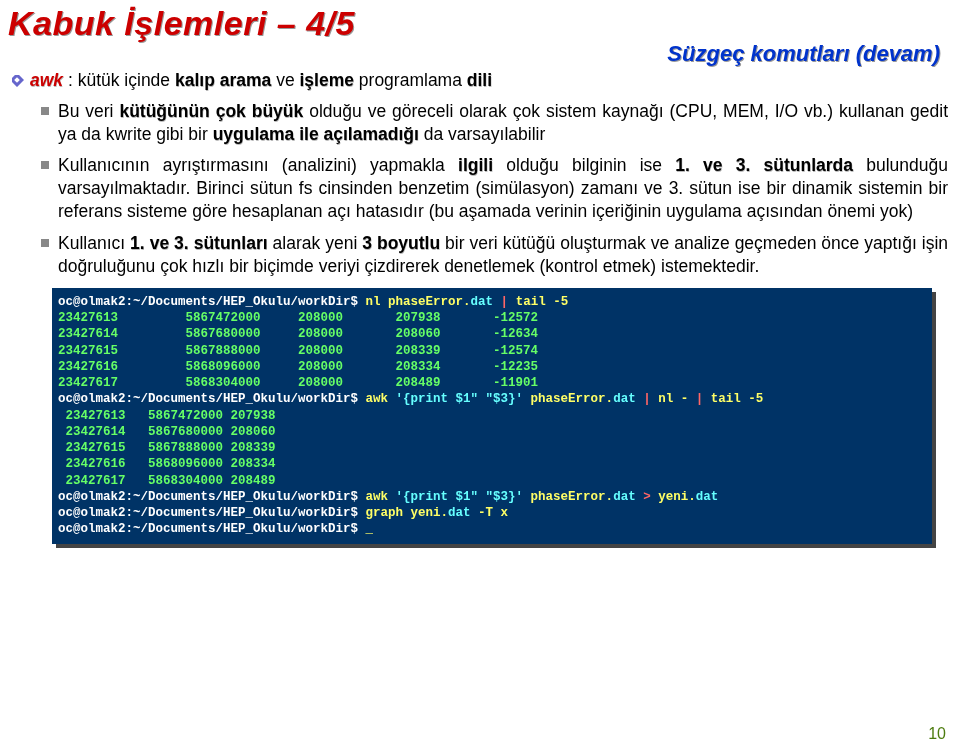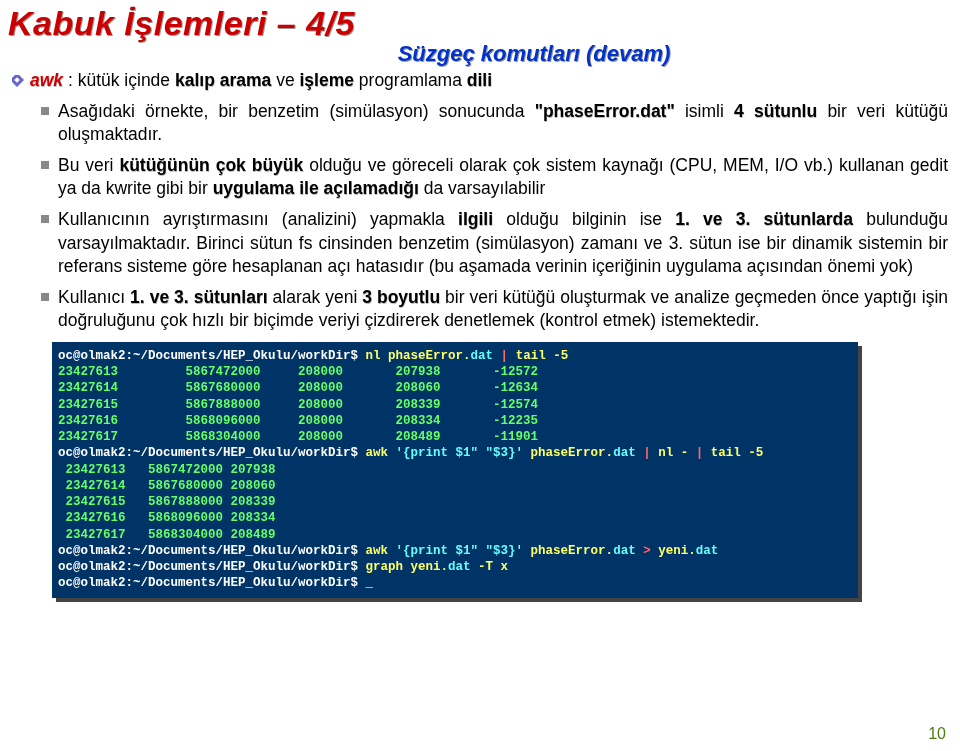--- a/index.html
+++ b/index.html
@@ -22,21 +22,21 @@
     color: #cc0000;
     text-shadow: 1px 1px 0 #999;
     letter-spacing: 0.5px;
   }
   .subtitle {
     font-size: 22px;
     font-weight: bold;
     font-style: italic;
     color: #0033cc;
     text-shadow: 1px 1px 0 #999;
-    text-align: center;
+    text-align: right;
     margin-top: -2px;
     margin-left: 120px;
   }
   .content {
     padding: 2px 12px 0 12px;
     font-size: 17.5px;
     line-height: 1.32;
   }
   .bullet {
     display: flex;
@@ -60,21 +60,21 @@
   }
   .kw-dark {
     font-weight: bold;
     text-shadow: 0.5px 0.5px 0 #bbb;
   }
   .nested {
     margin-left: 28px;
   }
   .term-wrap {
     margin: 10px 0 0 40px;
-    width: 806px;
+    width: 880px;
   }
   .term {
     background: #003366;
     box-shadow: 4px 4px 0 #444;
     padding: 6px 6px;
     font-family: "Courier New", monospace;
     font-size: 12.5px;
     line-height: 1.3;
     color: #ffffff;
     font-weight: bold;
@@ -111,30 +111,20 @@
           <rect x="3" y="3" width="4" height="4" fill="#fff" transform="rotate(45 5 5)"></rect>
         </svg>
     </div>
     <div class="bul-text">
       <span class="kw-red">awk</span><span> : kütük içinde </span><span class="kw-dark">kalıp arama</span><span> ve </span><span class="kw-dark">işleme</span><span> programlama </span><span class="kw-dark">dili</span>
     </div>
   </div>
 
   <div class="nested">
 
-    <div class="bullet">
-      <div class="bul-icon">
-        <svg width="12" height="12">
-            <rect x="1" y="1" width="8" height="8" fill="#888"></rect>
-          </svg>
-      </div>
-      <div class="bul-text">
-        <span>Asağıdaki örnekte, bir benzetim (simülasyon) sonucunda </span><span class="kw-dark">"phaseError.dat"</span><span> isimli </span><span class="kw-dark">4 sütunlu</span><span> bir veri kütüğü oluşmaktadır.</span>
-      </div>
-    </div>
 
     <div class="bullet">
       <div class="bul-icon">
         <svg width="12" height="12">
             <rect x="1" y="1" width="8" height="8" fill="#888"></rect>
           </svg>
       </div>
       <div class="bul-text">
         <span>Bu veri </span><span class="kw-dark">kütüğünün çok büyük</span><span> olduğu ve göreceli olarak çok sistem kaynağı (CPU, MEM, I/O vb.) kullanan gedit ya da kwrite gibi bir </span><span class="kw-dark">uygulama ile açılamadığı</span><span> da varsayılabilir</span>
       </div>

